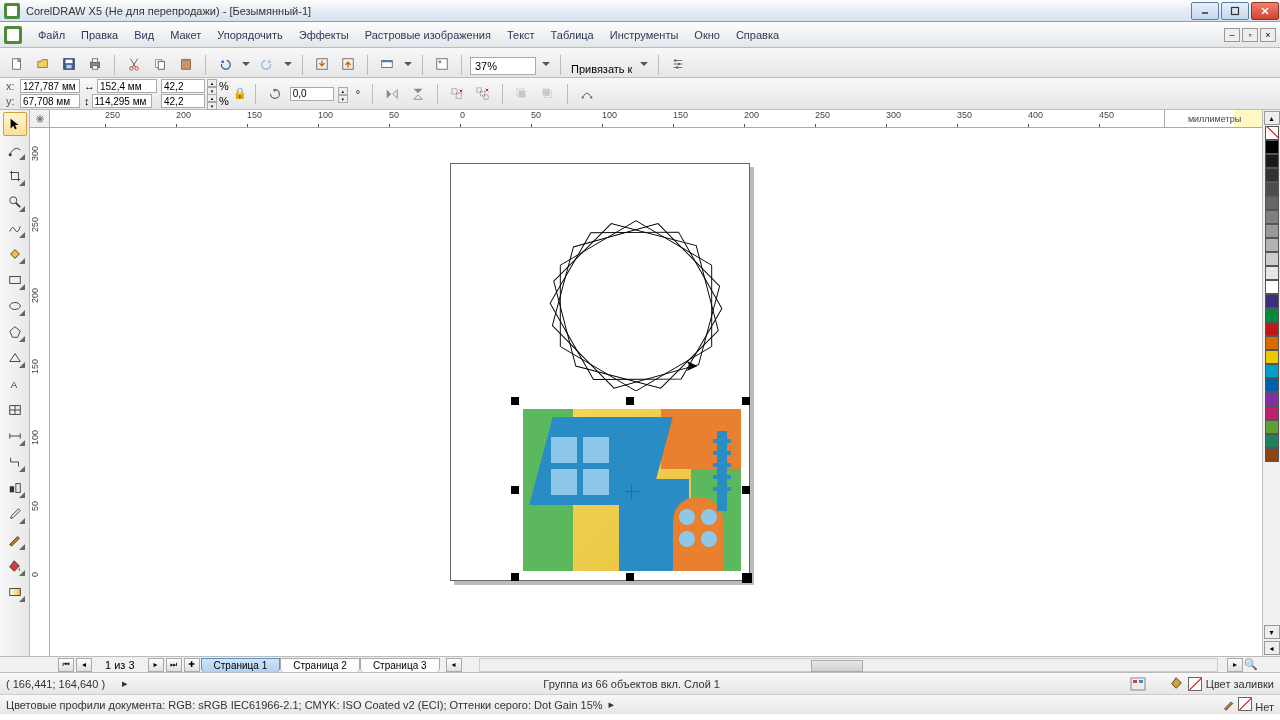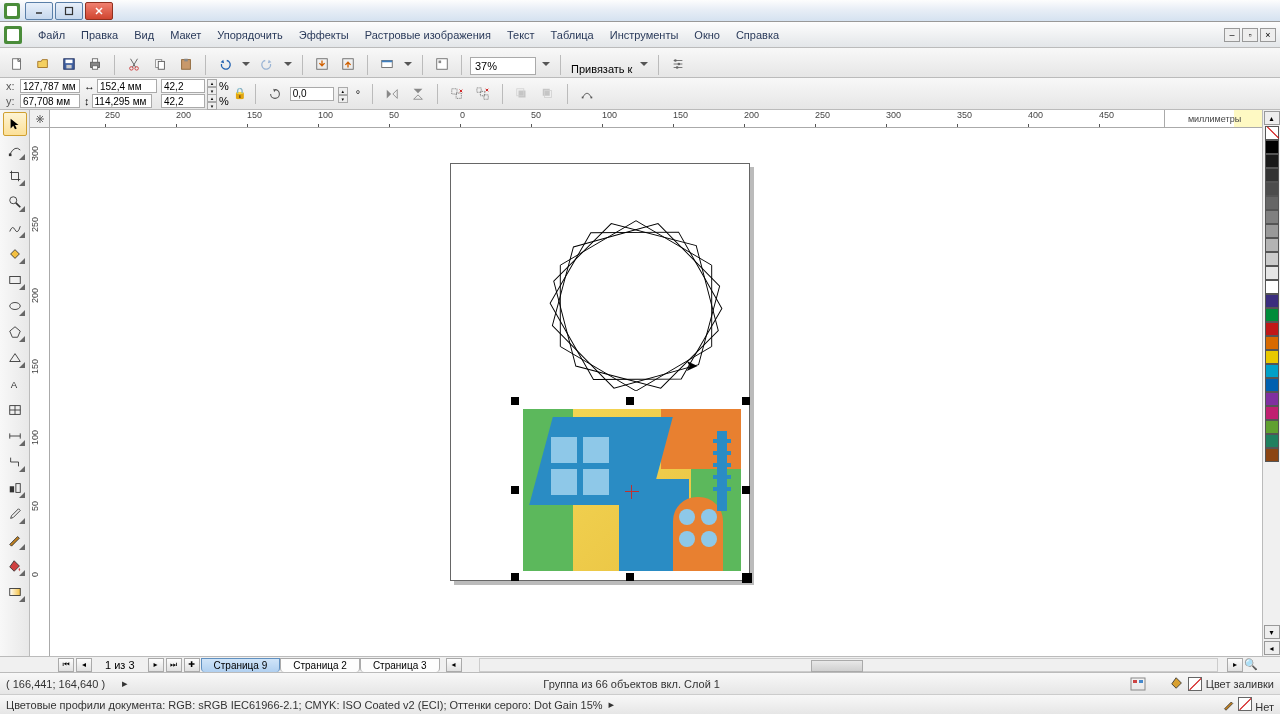--- a/index.html
+++ b/index.html
@@ -137,20 +137,21 @@
 .pen-icon { width:12px; height:12px; }
 
 
 .ico { width:14px; height:14px; display:inline-block; }
 </style>
 </head>
 <body>
 
 <div class="titlebar">
   <div class="app-icon"></div>
+  <div class="title">CorelDRAW X5 (Не для перепродажи) - [Безымянный-1]</div>
   <div class="win-controls">
     <div class="win-btn">
         <svg viewBox="0 0 10 10">
           <line x1="2" y1="7" x2="8" y2="7" stroke="#333" stroke-width="1.5"></line>
         </svg>
       </div>
     <div class="win-btn">
         <svg viewBox="0 0 10 10">
           <rect x="1.5" y="1.5" width="7" height="7" fill="none" stroke="#333" stroke-width="1.2"></rect>
         </svg>
@@ -651,21 +652,21 @@
   <div class="pal-btn">◂</div>
 </div>
 
 <div class="pagebar">
   <div class="nav-btn">⏮</div>
   <div class="nav-btn">◂</div>
   <span class="page-counter">1 из 3</span>
   <div class="nav-btn">▸</div>
   <div class="nav-btn">⏭</div>
   <div class="nav-btn">✚</div>
-  <div class="page-tab active">Страница 9</div>
+  <div class="page-tab active">Страница 1</div>
   <div class="page-tab">Страница 2</div>
   <div class="page-tab">Страница 3</div>
   <div class="nav-btn" style="margin-left:6px">◂</div>
   <div class="hscroll-track"></div>
   <div class="nav-btn">▸</div>
   <div class="zoom-icon">🔍</div>
 </div>
 
 <div class="statusbar">
   <span class="coords">( 166,441; 164,640 )</span>

